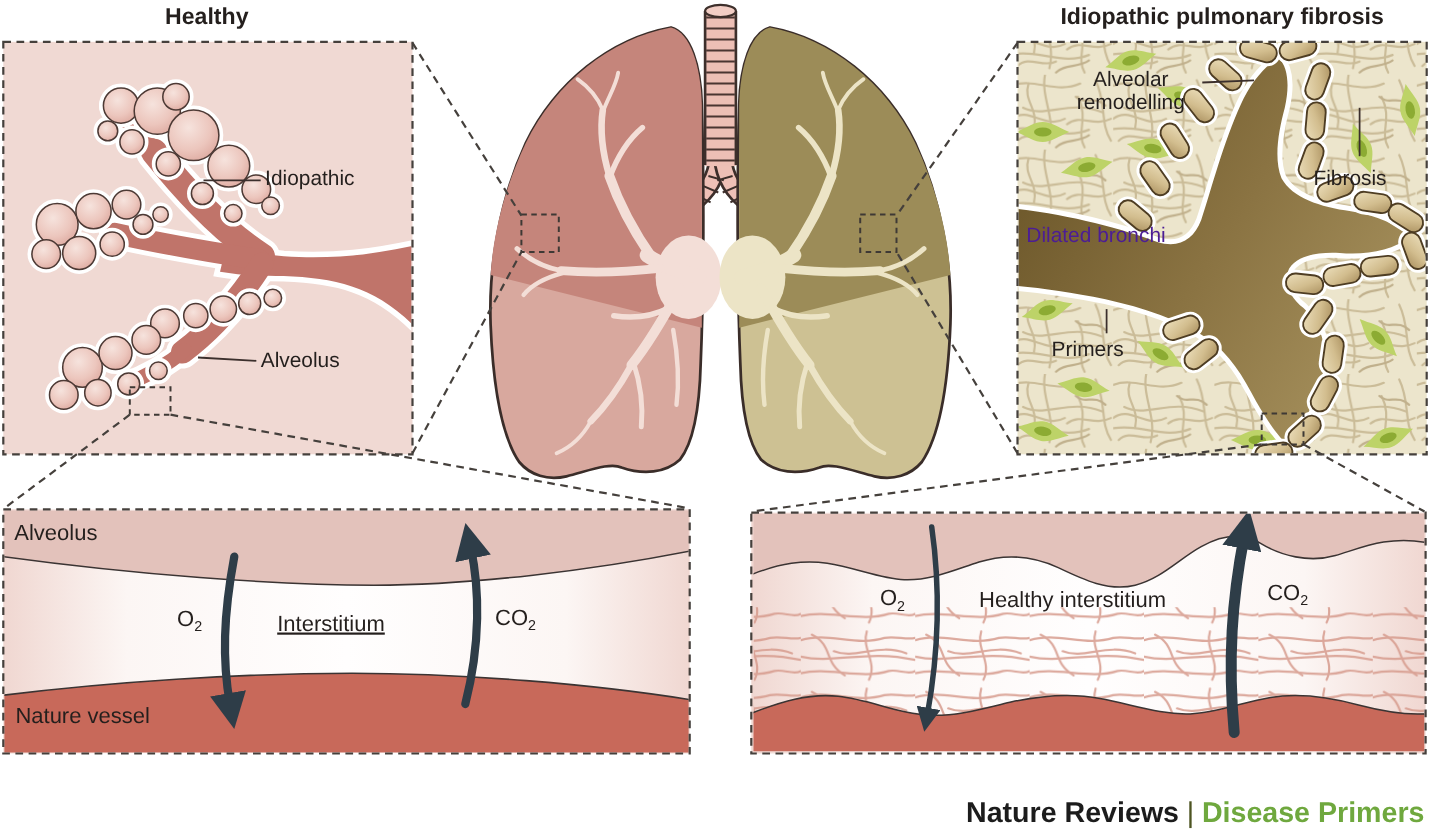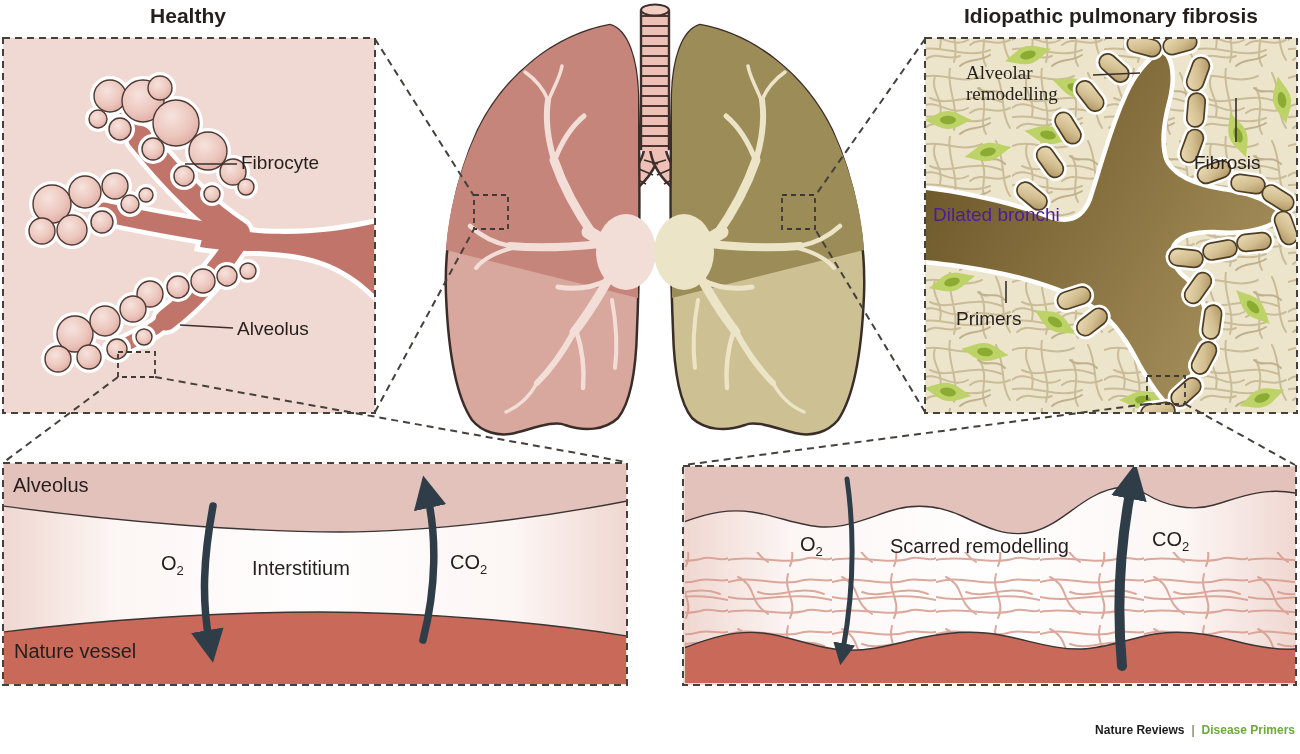--- a/index.html
+++ b/index.html
@@ -6,22 +6,22 @@
   #canvas{
     position:relative;width:1300px;height:754px;background:#ffffff;overflow:hidden;
     font-family:"Liberation Sans","DejaVu Sans",sans-serif;color:#241f1d;
   }
   #art{position:absolute;left:0;top:0;}
   .lbl{position:absolute;font-size:19px;line-height:1.12;color:#241f1d;white-space:nowrap;}
   .title{font-size:21px;font-weight:700;text-align:center;white-space:nowrap;}
   .gas{font-size:20px;}
   .gas sub{font-size:13px;}
   .band{font-size:20px;}
-  .wrap2{white-space:normal;text-align:left;width:124px;font-family:Liberation Serif, serif;}
-  #footer{position:absolute;right:5px;top:723px;font-size:12px;font-weight:700;white-space:nowrap;}
+  .wrap2{white-space:normal;text-align:center;width:124px;}
+  #footer{position:absolute;right:5px;top:723px;font-size:26px;font-weight:700;white-space:nowrap;}
   #footer .sep{margin:0 7px;font-weight:400;}
   
   .haloA{fill:#ffffff;stroke:#ffffff;stroke-width:8;}
   .alvMain{fill:url(#gAlv);stroke:#4d3a35;stroke-width:1.4;}
   .capsHalo{fill:#ffffff;stroke:#ffffff;stroke-width:7;}
   .capsMain{fill:url(#gCap);stroke:#4e3d23;stroke-width:1.7;}
   .dash{fill:none;stroke:#45403c;stroke-width:2;stroke-dasharray:7 5;}
   .dashSq{fill:none;stroke:#3e3935;stroke-width:1.8;stroke-dasharray:5 4;}
   .tubeW{stroke:#ffffff;fill:none;stroke-linecap:round;}
   .tubeC{stroke:#c0746a;fill:none;stroke-linecap:round;}
@@ -347,35 +347,35 @@
     <path d="M118,377 L4,462" class="dash"></path>
     <path d="M155,377 L626,462" class="dash"></path>
     <path d="M1147,404 L684,465" class="dash"></path>
     <path d="M1185,404 L1295,465" class="dash"></path>
   </g>
 </svg>
 
 <div class="lbl title" style="left:924px;top:4px;width:374px;">Idiopathic pulmonary fibrosis</div>
 <div class="lbl title" style="left:2px;top:4px;width:372px;">Healthy</div>
 
-<div class="lbl" style="left:241px;top:152px;">Fibrocyte</div>
+<div class="lbl" style="left:241px;top:152px;">Idiopathic</div>
 <div class="lbl" style="left:237px;top:318px;">Alveolus</div>
 
 <div class="lbl wrap2" style="left:966px;top:62px;">Alveolar remodelling</div>
 <div class="lbl" style="left:1194px;top:152px;">Fibrosis</div>
 <div class="lbl" style="left:933px;top:204px;color:#4c1d95;">Dilated bronchi</div>
 <div class="lbl" style="left:956px;top:308px;">Primers</div>
 
 <div class="lbl band" style="left:13px;top:474px;">Alveolus</div>
 <div class="lbl gas" style="left:161px;top:552px;"><span>O</span><sub>2</sub></div>
-<div class="lbl gas" style="left:252px;top:557px;">Interstitium</div>
+<div class="lbl gas" style="left:252px;top:557px;text-decoration:underline;">Interstitium</div>
 <div class="lbl gas" style="left:450px;top:551px;"><span>CO</span><sub>2</sub></div>
 <div class="lbl band" style="left:14px;top:640px;">Nature vessel</div>
 
 <div class="lbl gas" style="left:800px;top:533px;"><span>O</span><sub>2</sub></div>
-<div class="lbl gas" style="left:890px;top:535px;">Scarred remodelling</div>
+<div class="lbl gas" style="left:890px;top:535px;">Healthy interstitium</div>
 <div class="lbl gas" style="left:1152px;top:528px;"><span>CO</span><sub>2</sub></div>
 
 <div id="footer">
   <span style="color:#1c1c1c;">Nature Reviews</span><span class="sep" style="color:#4d5422;">|</span><span style="color:#6fa83e;">Disease Primers</span>
 </div>
 
 </div>
 
 </body></html>

